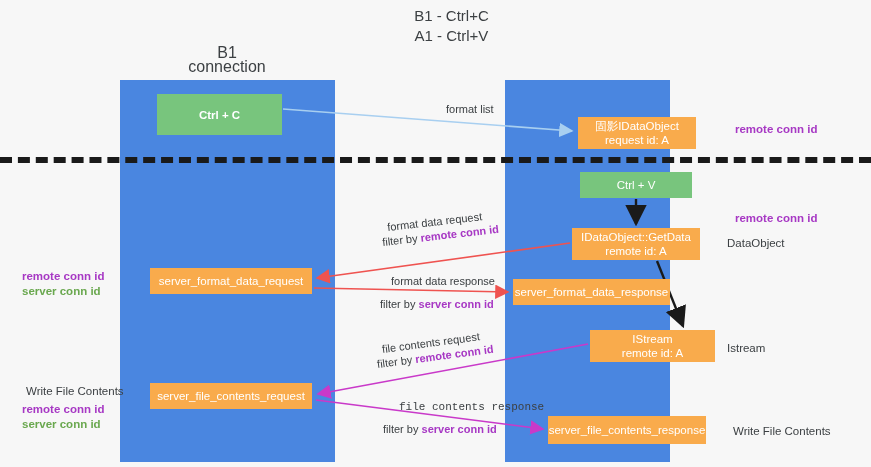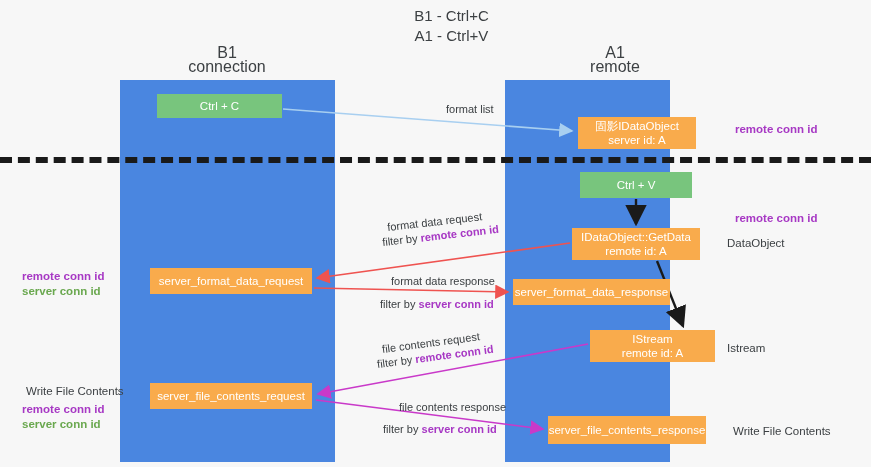--- a/index.html
+++ b/index.html
@@ -30,21 +30,21 @@
   .head-a1{left:540px;top:46px;width:150px;}
 
   .node{
     position:absolute;display:flex;align-items:center;justify-content:center;
     text-align:center;color:#ffffff;font-size:11.5px;line-height:14px;
     white-space:pre-line;box-sizing:border-box;padding:2px 6px;
   }
   .green{background:#78c57d;}
   .orange{background:#f9ab4c;}
 
-  .n-ctrlc{left:157px;top:94px;width:125px;height:24px;}
+  .n-ctrlc{left:157px;top:94px;width:125px;height:41px;font-weight:bold;}
   .n-dataobj{left:578px;top:117px;width:118px;height:32px;}
   .n-ctrlv{left:580px;top:172px;width:112px;height:26px;}
   .n-getdata{left:572px;top:228px;width:128px;height:32px;}
   .n-sfdreq{left:150px;top:268px;width:162px;height:26px;}
   .n-sfdres{left:513px;top:279px;width:157px;height:26px;}
   .n-istream{left:590px;top:330px;width:125px;height:32px;}
   .n-sfcreq{left:150px;top:383px;width:162px;height:26px;}
   .n-sfcres{left:548px;top:416px;width:158px;height:28px;}
 
   .edge-label{
@@ -73,22 +73,20 @@
 </head>
 <body>
 
 <div id="canvas">
 
   <div class="title">B1 - Ctrl+C
 A1 - Ctrl+V</div>
 
   <div class="lane-head head-b1">B1
 connection</div>
-  <div class="lane-head head-a1">A1
-remote</div>
 
   <div class="lane lane-b1"></div>
   <div class="lane lane-a1"></div>
 
   <svg class="layer">
     <defs>
       <marker id="ah-blue" markerWidth="9" markerHeight="9" refX="8" refY="4.5" orient="auto">
         <path d="M0,0 L9,4.5 L0,9 z" fill="#a8cff0"></path>
       </marker>
       <marker id="ah-red" markerWidth="9" markerHeight="9" refX="8" refY="4.5" orient="auto">
@@ -112,21 +110,21 @@
 
     <line x1="657" y1="261" x2="683" y2="326" stroke="#1a1a1a" stroke-width="2.4" marker-end="url(#ah-black)"></line>
 
     <line x1="588" y1="344" x2="318" y2="394" stroke="#c939c9" stroke-width="1.6" marker-end="url(#ah-mag)"></line>
 
     <line x1="316" y1="400" x2="543" y2="429" stroke="#c939c9" stroke-width="1.6" marker-end="url(#ah-mag)"></line>
   </svg>
 
   <div class="node green n-ctrlc">Ctrl + C</div>
   <div class="node orange n-dataobj">固影IDataObject
-server id: A</div>
+request id: A</div>
   <div class="node green n-ctrlv">Ctrl + V</div>
   <div class="node orange n-getdata">IDataObject::GetData
 remote id: A</div>
   <div class="node orange n-sfdres">server_format_data_response</div>
   <div class="node orange n-sfdreq">server_format_data_request</div>
   <div class="node orange n-istream">IStream
 remote id: A</div>
   <div class="node orange n-sfcreq">server_file_contents_request</div>
   <div class="node orange n-sfcres">server_file_contents_response</div>
 
@@ -136,21 +134,21 @@
 
   <div class="edge-label rot-up" style="left:388px;top:220px;">format data request</div>
   <div class="edge-label rot-up" style="left:383px;top:235px;"><span>filter by </span><span class="hl-purple">remote conn id</span></div>
 
   <div class="edge-label" style="left:391px;top:274px;">format data response</div>
   <div class="edge-label" style="left:380px;top:297px;"><span>filter by </span><span class="hl-purple">server conn id</span></div>
 
   <div class="edge-label rot-up2" style="left:383px;top:342px;">file contents request</div>
   <div class="edge-label rot-up2" style="left:378px;top:357px;"><span>filter by </span><span class="hl-purple">remote conn id</span></div>
 
-  <div class="edge-label" style="left:399px;top:400px;">file contents response</div>
+  <div class="edge-label" style="left:399px;top:400px;font-family:Liberation Mono, monospace;">file contents response</div>
   <div class="edge-label" style="left:383px;top:422px;"><span>filter by </span><span class="hl-purple">server conn id</span></div>
 
   <div class="side-label purple" style="left:735px;top:122px;">remote conn id</div>
   <div class="side-label purple" style="left:735px;top:211px;">remote conn id</div>
   <div class="plain" style="left:727px;top:236px;">DataObject</div>
   <div class="plain" style="left:727px;top:341px;">Istream</div>
   <div class="plain" style="left:733px;top:424px;">Write File Contents</div>
 
   <div class="kv" style="left:22px;top:269px;">
     <span class="p">remote conn id</span>

